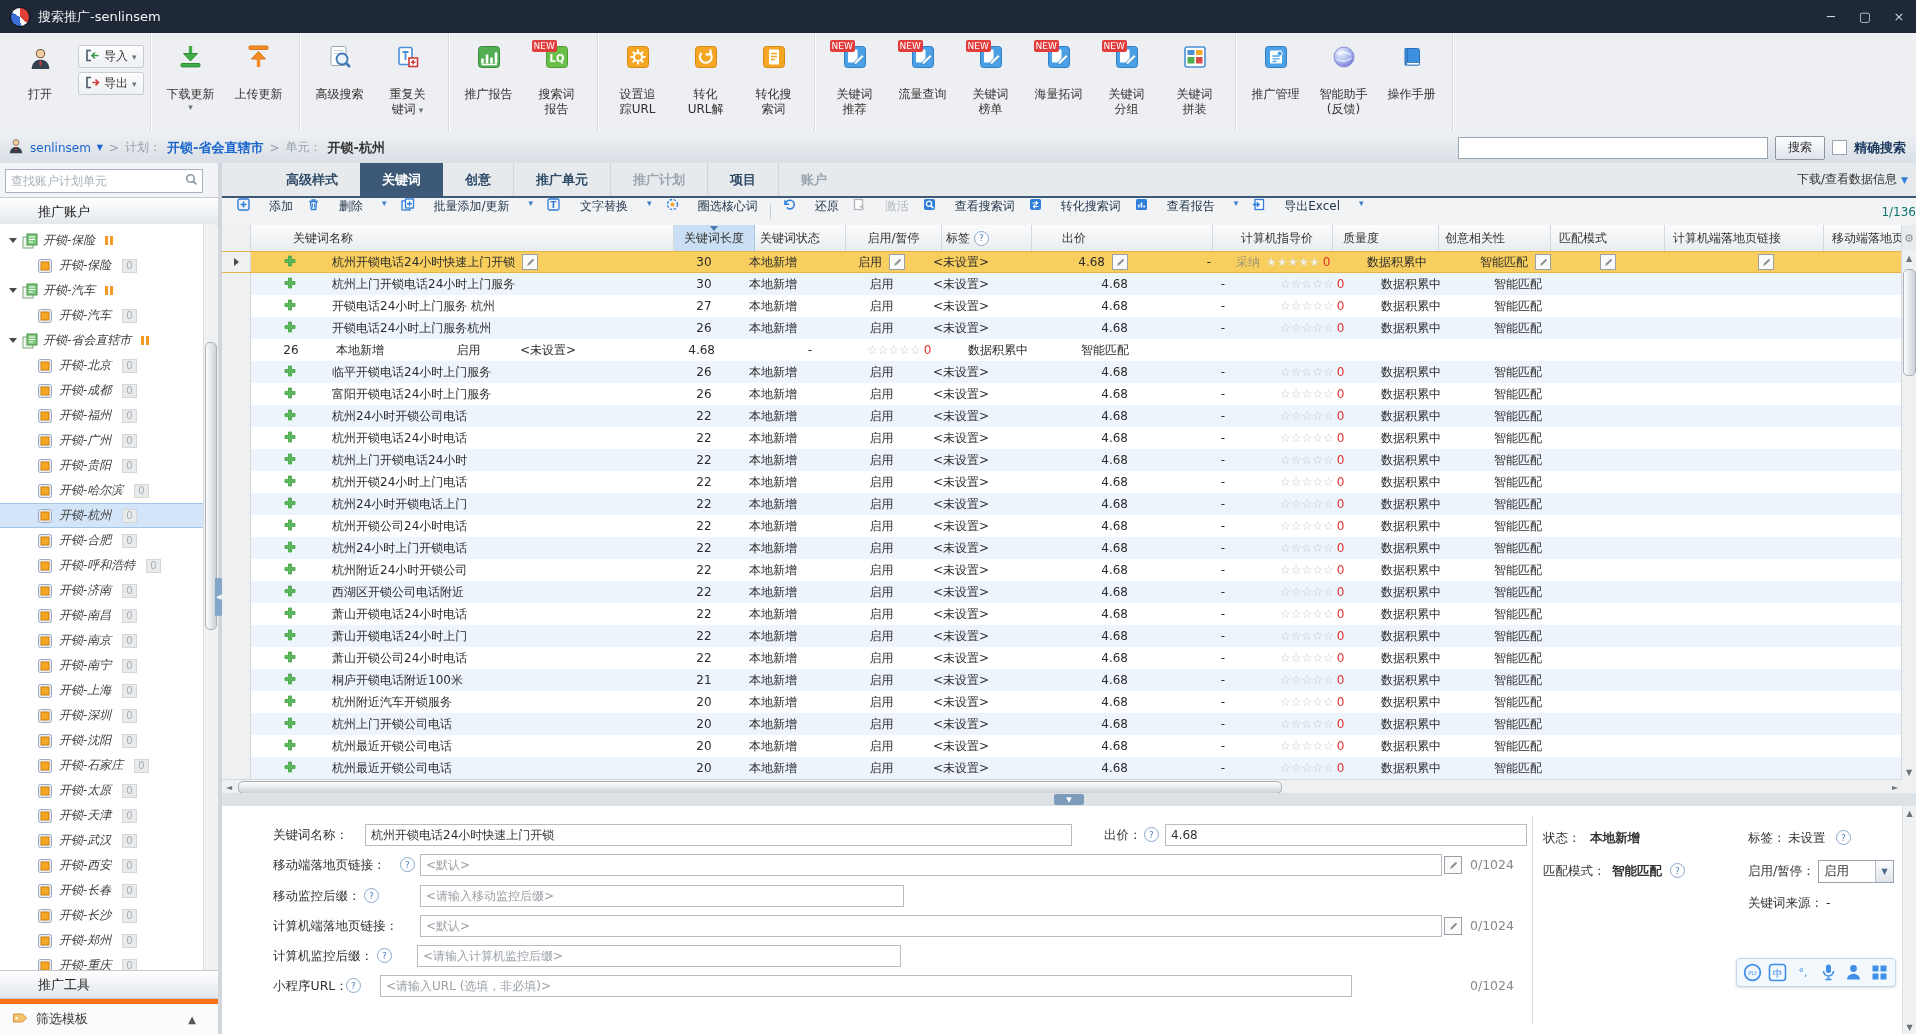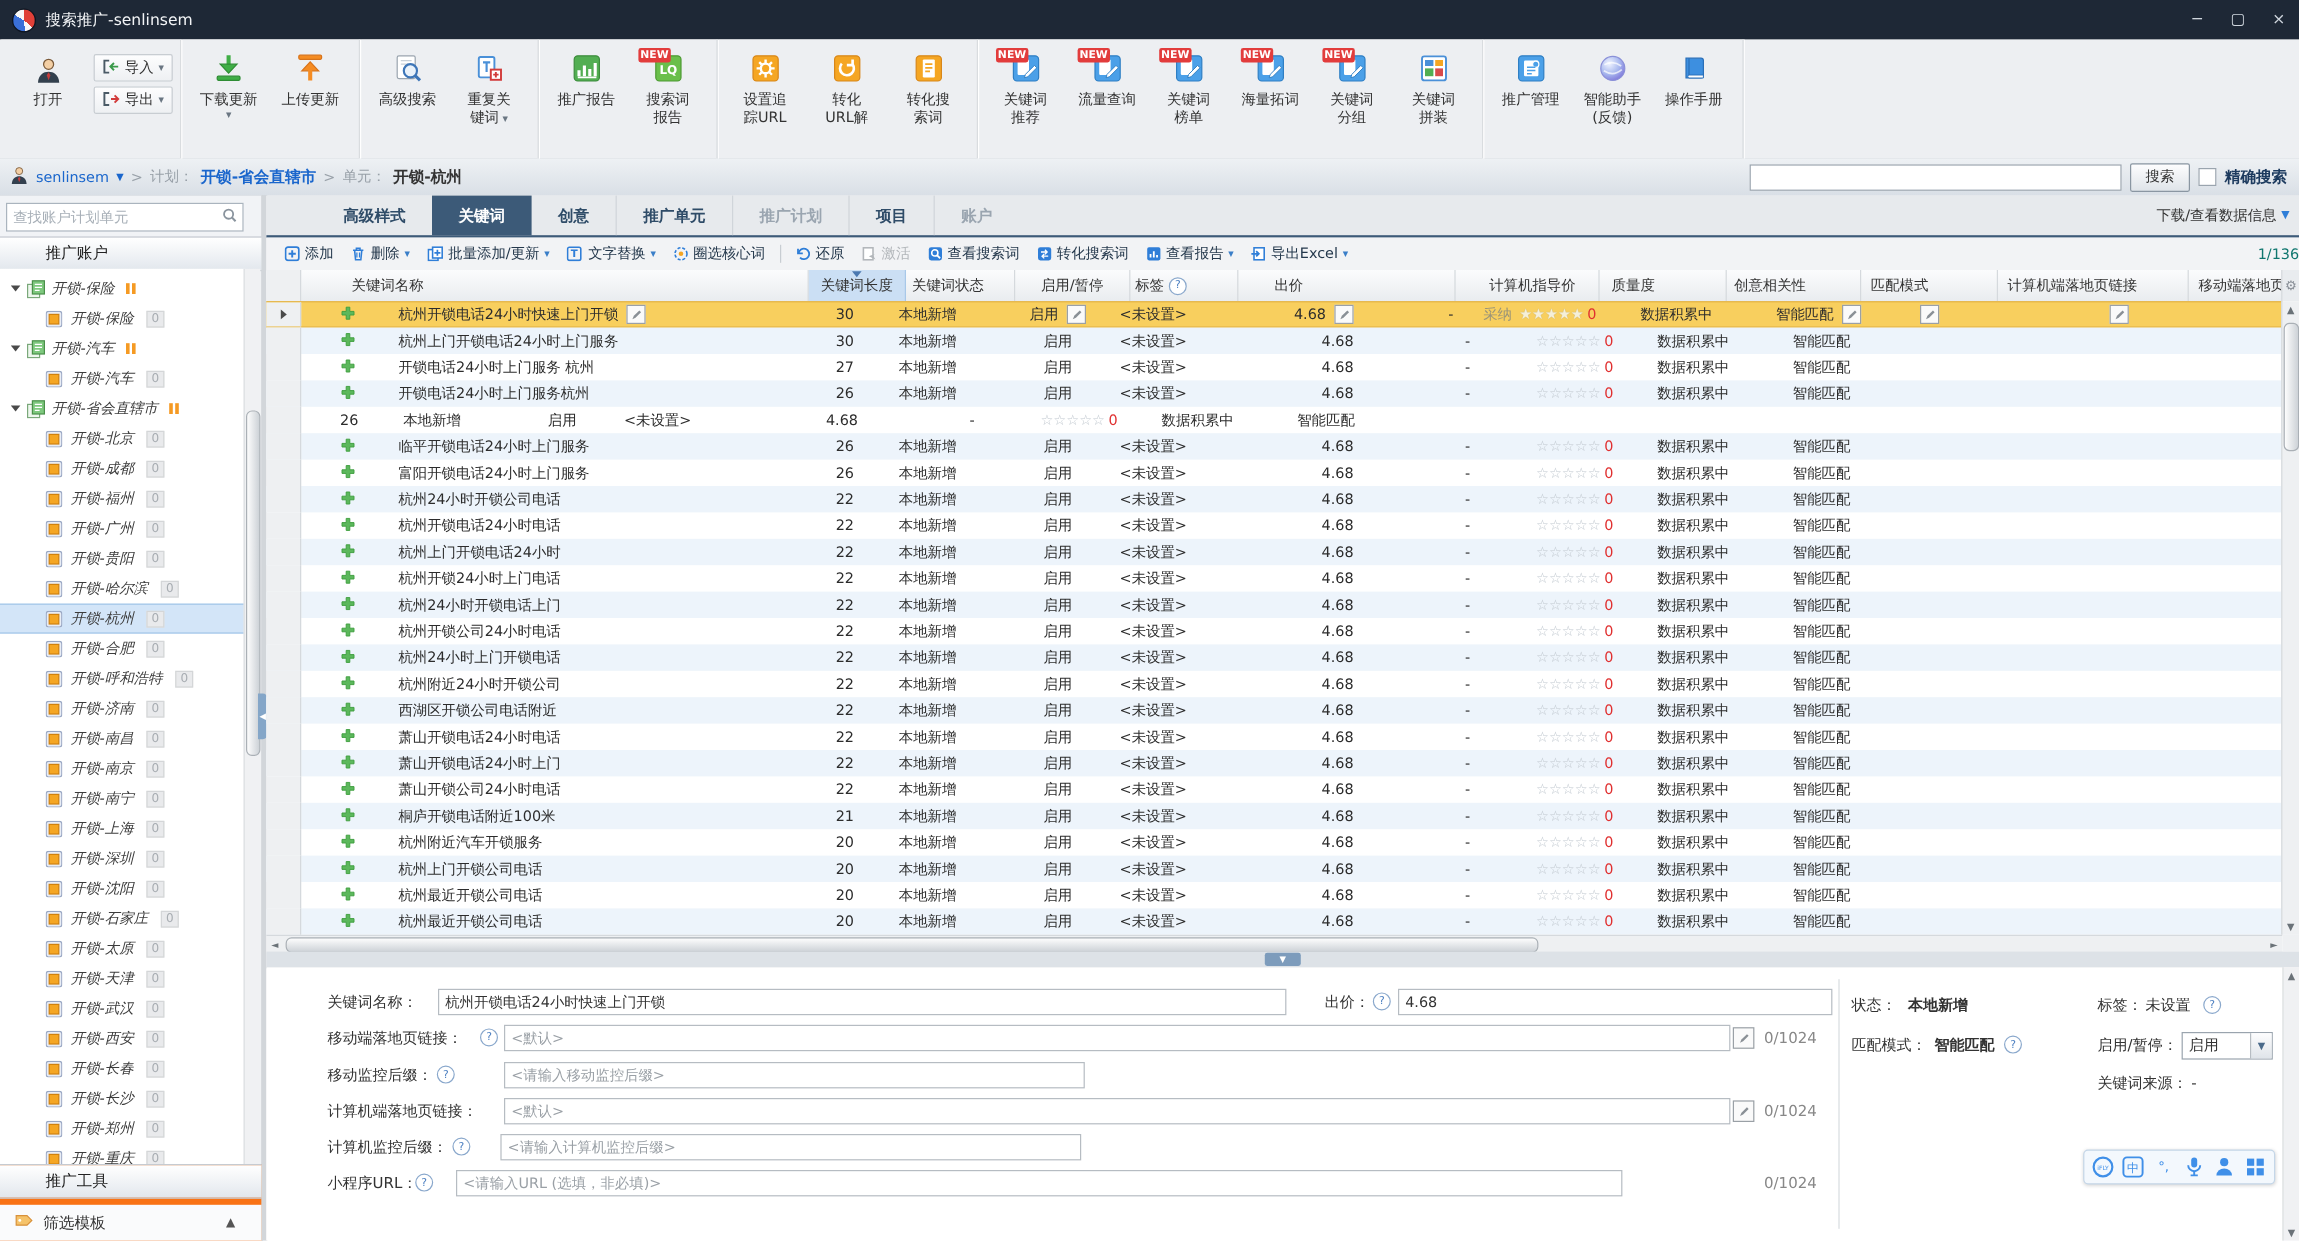--- a/index.html
+++ b/index.html
@@ -19,22 +19,22 @@
   
   .ribbon{position:absolute;top:33px;left:0;width:1916px;height:99px;background:#edeff2;
           border-bottom:1px solid #c6cbd1;display:flex}
   .rgroup{position:relative;height:99px;border-right:1px solid #d9dcdf;box-shadow:1px 0 0 #fff;
           padding:4px 6px 14px 6px;display:flex;align-items:flex-start}
   .rgrouplabel{position:absolute;bottom:2px;left:0;right:0;text-align:center;font-size:11px;color:#8a929c}
   .rbtn{min-width:58px;padding:4px 4px;display:flex;flex-direction:column;align-items:center;
         border:1px solid transparent;border-radius:2px;text-align:center}
   .ricon{position:relative;width:26px;height:26px;margin-top:3px;display:flex;align-items:center;justify-content:center}
   .newbadge{position:absolute;top:-5px;left:-12px;background:#e23c3c;color:#fff;font-size:9px;
-            font-weight:bold;padding:0 2px;border-radius:2px;line-height:12px}
-  .rlabel{margin-top:5px;font-size:12px;color:#333;line-height:1.22}
+            font-weight:normal;padding:0 2px;border-radius:2px;line-height:12px}
+  .rlabel{margin-top:16px;font-size:12px;color:#333;line-height:1.22}
   .rcaret{color:#6a7682;font-size:9px}
   .acct-stack{display:flex;flex-direction:column;gap:4px;margin:8px 0 0 4px}
   .minibtn{display:flex;align-items:center;gap:4px;font-size:12px;color:#333;
            border:1px solid #c8cdd2;border-radius:2px;background:linear-gradient(#fdfdfe,#eef0f3);
            padding:2px 6px}
   
   .crumbbar{position:absolute;top:132px;left:0;width:1916px;height:31px;
             background:linear-gradient(#eef1f4,#d9dfe6);border-bottom:1px solid #b4bcc4;
             display:flex;align-items:center}
   .crumb-left{display:flex;align-items:center;gap:6px;padding-left:8px}
@@ -85,21 +85,21 @@
   .tab{padding:0 22px;display:flex;align-items:center;font-size:13px;font-weight:bold;color:#2f4c68}
   .tab + .tab{border-left:1px solid #d0d5da}
   .tab.active{background:#3c5a78;color:#fff;border-left:none}
   .tab.active + .tab{border-left:none}
   .tab.dim{color:#9aa5b0}
   .data-link{margin-left:auto;display:flex;align-items:center;gap:4px;padding-right:8px;
              font-size:12px;color:#333}
   .data-link .vcaret{color:#2f7ed8;font-size:9px}
   .actionbar{position:absolute;top:35px;left:0;right:0;height:27px;background:#f2f3f5;
              border-bottom:1px solid #c5cad0;display:flex;align-items:center;padding-left:8px;font-size:12px}
-  .act{display:flex;align-items:center;gap:4px;padding:0 7px;color:#24384c;height:100%}
+  .act{display:flex;gap:19px;padding:0 7px;color:#24384c;height:100%}
   .act.disabled{color:#b2b6ba}
   .act .vcaret{color:#3a7ec8;font-size:9px}
   .vr{width:1px;height:15px;background:#c8cdd2;margin:0 5px}
   .page-ind{margin-left:auto;padding-right:0;color:#0f766e}
   
   .ghead{position:absolute;top:62px;left:0;right:14px;height:26px;display:flex;
          background:linear-gradient(#fbfcfd,#e9ecef);border-bottom:1px solid #c9ced3;font-size:12px;color:#333}
   .ghead .gc{border-right:1px solid #d5d9dd;position:relative}
   .gc{display:flex;align-items:center;height:100%;overflow:visible;white-space:nowrap}
   .c-mark{width:28px;background:#eef0f2;border-right:1px solid #d5d9dd;flex:none}

